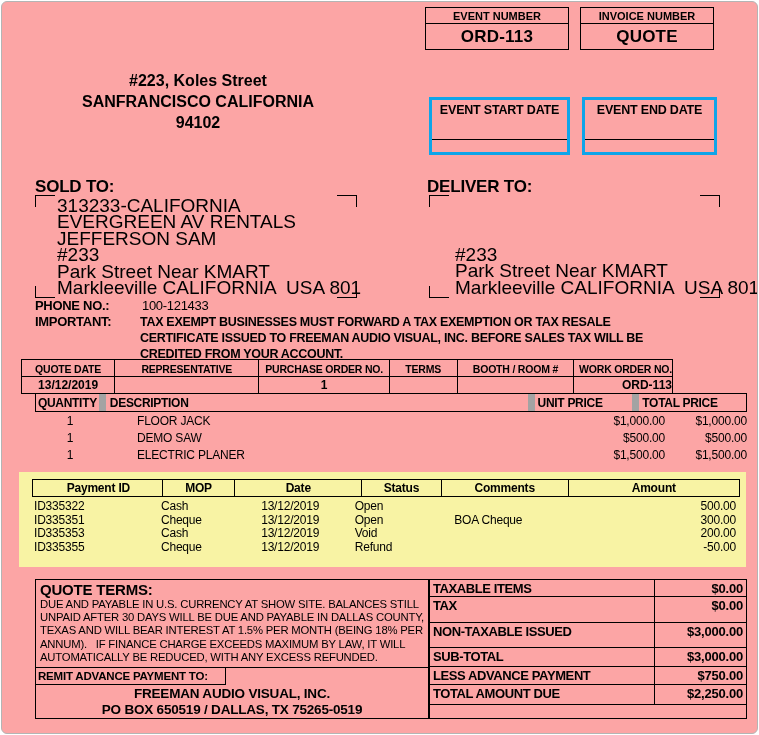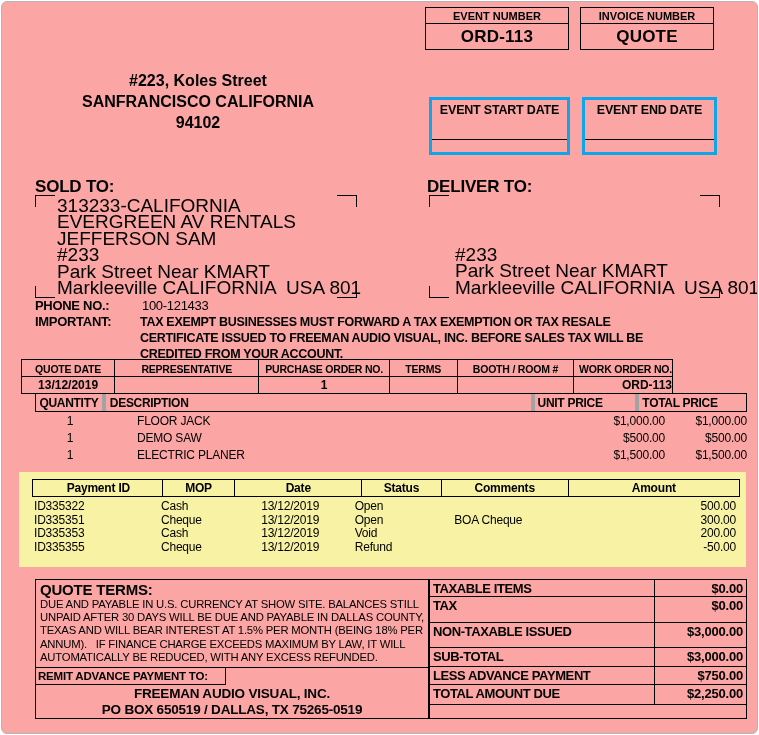--- a/index.html
+++ b/index.html
@@ -42,21 +42,21 @@
   .orow > div { border-right:1px solid #000; overflow:hidden; }
   .orow > div:last-child { border-right:none;text-align:right; }
   .ohead { height:17px; border-bottom:1px solid #000; }
   .ohead > div { font-weight:bold; font-size:10.5px; text-align:center; padding-top:3px; letter-spacing:-0.2px; }
   .ovals { height:16px; }
   .ovals > div { font-weight:bold; font-size:12px; text-align:center; padding-top:1px; }
   .oc1{width:102px}.oc2{width:158px}.oc3{width:143px}.oc4{width:74px}.oc5{width:128px}.oc6{width:107px}
 
   
   .ithead { left:33px; top:391px; width:712px; height:19px; border:1px solid #000; display:flex; }
-  .ithead > div { border-right:4px solid #a3a3a3; font-weight:bold; font-size:12px; letter-spacing:-0.3px; padding-top:2px; }
+  .ithead > div { border-right:7px solid #a3a3a3; font-weight:bold; font-size:12px; letter-spacing:-0.3px; padding-top:2px; }
   .ithead > div:last-child { border-right:none; }
   .itc1{width:70px; text-align:center;} .itc2{width:430px; padding-left:4px;}
   .itc3{width:105px; padding-left:3px;} .itc4{width:107px; padding-left:3px;}
 
   
   .items { left:33px; top:410px; width:712px; }
   .itrow { display:flex; height:17.2px; padding-top:2px; font-size:12px; letter-spacing:-0.2px; }
   .itrow .qty { width:70px; text-align:center; }
   .itrow .des { width:430px; padding-left:32px; }
   .itrow .upr { width:130px; text-align:right; }

